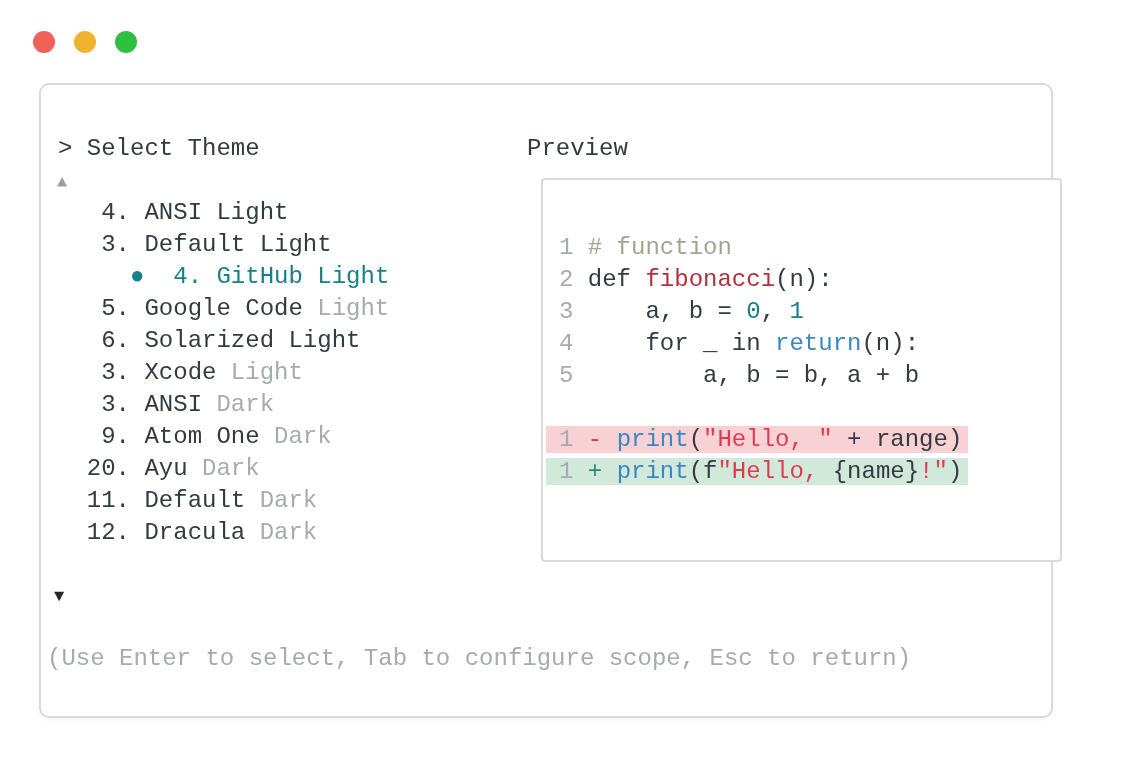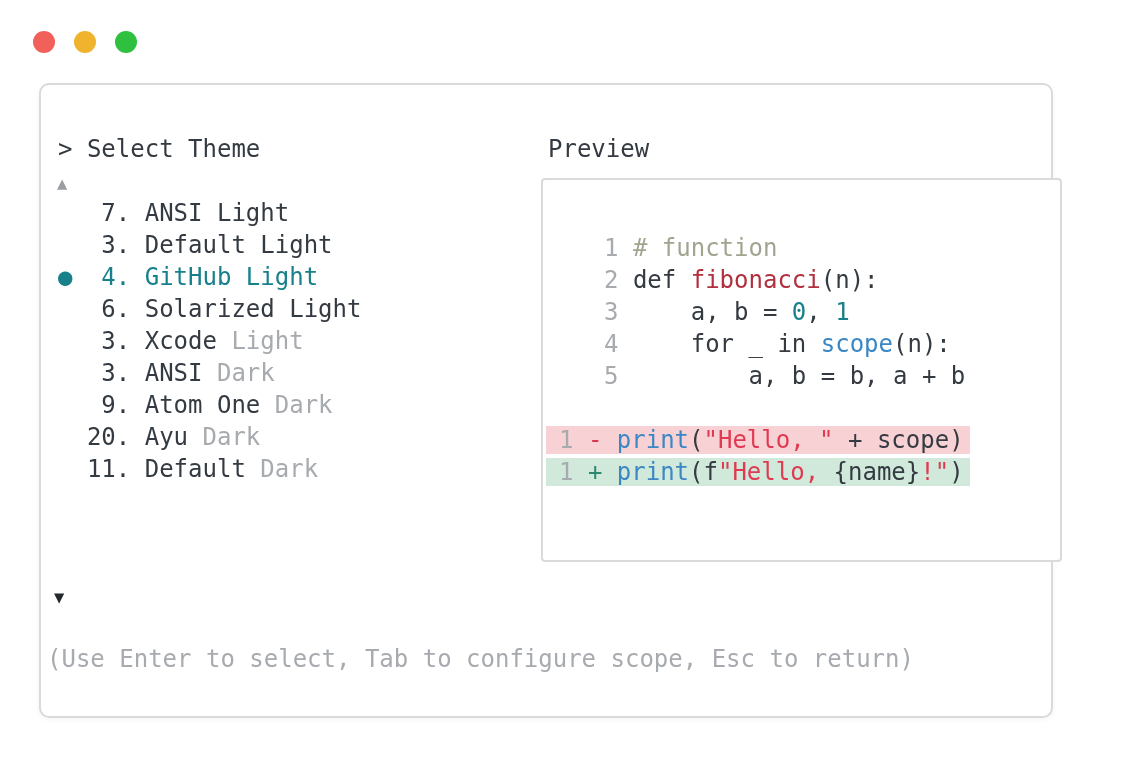--- a/index.html
+++ b/index.html
@@ -13,38 +13,38 @@
   body{
     width:1129px;height:757px;position:relative;background:#ffffff;overflow:hidden;
     font-family:"DejaVu Sans Mono","Liberation Mono",monospace;
     font-size:24px;line-height:32px;color:var(--dark-text);
   }
   .dots{position:absolute;left:33px;top:31px;display:flex;gap:19px;}
   .dot{width:22px;height:22px;border-radius:50%;}
   .window{
     position:absolute;left:39px;top:83px;width:1014px;height:635px;
     background:#fff;border:2px solid var(--border);border-radius:10px;
-    box-sizing:border-box;box-shadow:0 2px 6px rgba(0,0,0,.04);
+    box-sizing:border-box;box-shadow:0 2px 6px rgba(0,0,0,.04);font-family:Liberation Mono, monospace;
   }
   .prompt{position:absolute;left:17px;top:48px;white-space:pre;}
   .scroll-up{position:absolute;left:16px;top:82px;font-size:17px;line-height:32px;color:#9b9ea3;}
   .scroll-down{position:absolute;left:13px;top:496px;font-size:17px;line-height:32px;color:#23272e;}
   .theme-list{position:absolute;left:17px;top:112px;}
   .list-row{height:32px;line-height:32px;white-space:pre;color:var(--dark-text);}
-  .list-row.selected{color:var(--accent-teal);}
+  .list-row.selected{color:var(--accent-teal);text-align:right;}
   .list-row .dim{color:var(--dim-text);}
   .footer-hint{position:absolute;left:6px;top:558px;white-space:pre;color:var(--dim-text);}
-  .preview-title{position:absolute;left:507px;top:48px;white-space:pre;}
+  .preview-title{position:absolute;left:486px;top:48px;white-space:pre;}
   .preview-pane{
     position:absolute;left:500px;top:93px;width:521px;height:384px;
     border:2px solid var(--border);border-radius:4px;box-sizing:border-box;background:#fff;
   }
   .code-block{padding:52px 0 0 16px;}
   .code-line{height:32px;line-height:32px;white-space:pre;}
-  .band{white-space:pre;margin-left:45px;}
+  .band{white-space:pre;}
   .code-line.removed .band{background:var(--removed-bg);padding:0 6px 0 13px;margin-left:-13px;}
   .code-line.added .band{background:var(--added-bg);padding:0 6px 0 13px;margin-left:-13px;}
   .tok-lineno{color:var(--lineno);}
   .tok-plain{color:var(--dark-text);}
   .tok-comment{color:var(--comment);}
   .tok-func{color:var(--function-red);}
   .tok-string{color:var(--string-red);}
   .tok-builtin{color:var(--builtin-blue);}
   .tok-number{color:var(--number-teal);}
   .tok-minus{color:var(--diff-minus-red);}
@@ -56,40 +56,42 @@
 <div class="dots">
   <span class="dot" style="background: rgb(242, 96, 90);"></span>
   <span class="dot" style="background: rgb(240, 179, 46);"></span>
   <span class="dot" style="background: rgb(47, 192, 64);"></span>
 </div>
 
 <div class="window">
   <div class="prompt">&gt; Select Theme</div>
   <div class="scroll-up">▲</div>
   <div class="theme-list">
-      <div class="list-row"><span>  </span><span> 7. ANSI Light</span></div>
+      <div class="list-row"><span>  </span><span> 4. ANSI Light</span></div>
       <div class="list-row"><span>  </span><span> 3. Default Light</span></div>
       <div class="list-row selected"><span>● </span><span> 4. GitHub Light</span></div>
+      <div class="list-row"><span>  </span><span> 5. Google Code</span><span class="dim"> Light</span></div>
       <div class="list-row"><span>  </span><span> 6. Solarized Light</span></div>
       <div class="list-row"><span>  </span><span> 3. Xcode</span><span class="dim"> Light</span></div>
       <div class="list-row"><span>  </span><span> 3. ANSI</span><span class="dim"> Dark</span></div>
       <div class="list-row"><span>  </span><span> 9. Atom One</span><span class="dim"> Dark</span></div>
       <div class="list-row"><span>  </span><span>20. Ayu</span><span class="dim"> Dark</span></div>
       <div class="list-row"><span>  </span><span>11. Default</span><span class="dim"> Dark</span></div>
+      <div class="list-row"><span>  </span><span>12. Dracula</span><span class="dim"> Dark</span></div>
     </div>
   <div class="scroll-down">▼</div>
 
   <div class="preview-title">Preview</div>
   <div class="preview-pane">
     <div class="code-block">
         <div class="code-line"><span class="band"><span class="tok-lineno">1 </span><span class="tok-comment"># function</span></span></div>
         <div class="code-line"><span class="band"><span class="tok-lineno">2 </span><span class="tok-plain">def </span><span class="tok-func">fibonacci</span><span class="tok-plain">(n):</span></span></div>
         <div class="code-line"><span class="band"><span class="tok-lineno">3 </span><span class="tok-plain">    a, b = </span><span class="tok-number">0</span><span class="tok-plain">, </span><span class="tok-number">1</span></span></div>
-        <div class="code-line"><span class="band"><span class="tok-lineno">4 </span><span class="tok-plain">    for _ in </span><span class="tok-builtin">scope</span><span class="tok-plain">(n):</span></span></div>
+        <div class="code-line"><span class="band"><span class="tok-lineno">4 </span><span class="tok-plain">    for _ in </span><span class="tok-builtin">return</span><span class="tok-plain">(n):</span></span></div>
         <div class="code-line"><span class="band"><span class="tok-lineno">5 </span><span class="tok-plain">        a, b = b, a + b</span></span></div>
         <div class="code-line"><span class="band"></span></div>
-        <div class="code-line removed"><span class="band"><span class="tok-lineno">1 </span><span class="tok-minus">- </span><span class="tok-builtin">print</span><span class="tok-plain">(</span><span class="tok-string">"Hello, "</span><span class="tok-plain"> + scope)</span></span></div>
+        <div class="code-line removed"><span class="band"><span class="tok-lineno">1 </span><span class="tok-minus">- </span><span class="tok-builtin">print</span><span class="tok-plain">(</span><span class="tok-string">"Hello, "</span><span class="tok-plain"> + range)</span></span></div>
         <div class="code-line added"><span class="band"><span class="tok-lineno">1 </span><span class="tok-plus">+ </span><span class="tok-builtin">print</span><span class="tok-plain">(f</span><span class="tok-string">"Hello, </span><span class="tok-plain">{name}</span><span class="tok-string">!"</span><span class="tok-plain">)</span></span></div>
       </div>
   </div>
 
   <div class="footer-hint">(Use Enter to select, Tab to configure scope, Esc to return)</div>
 </div>
 
 </body></html>

